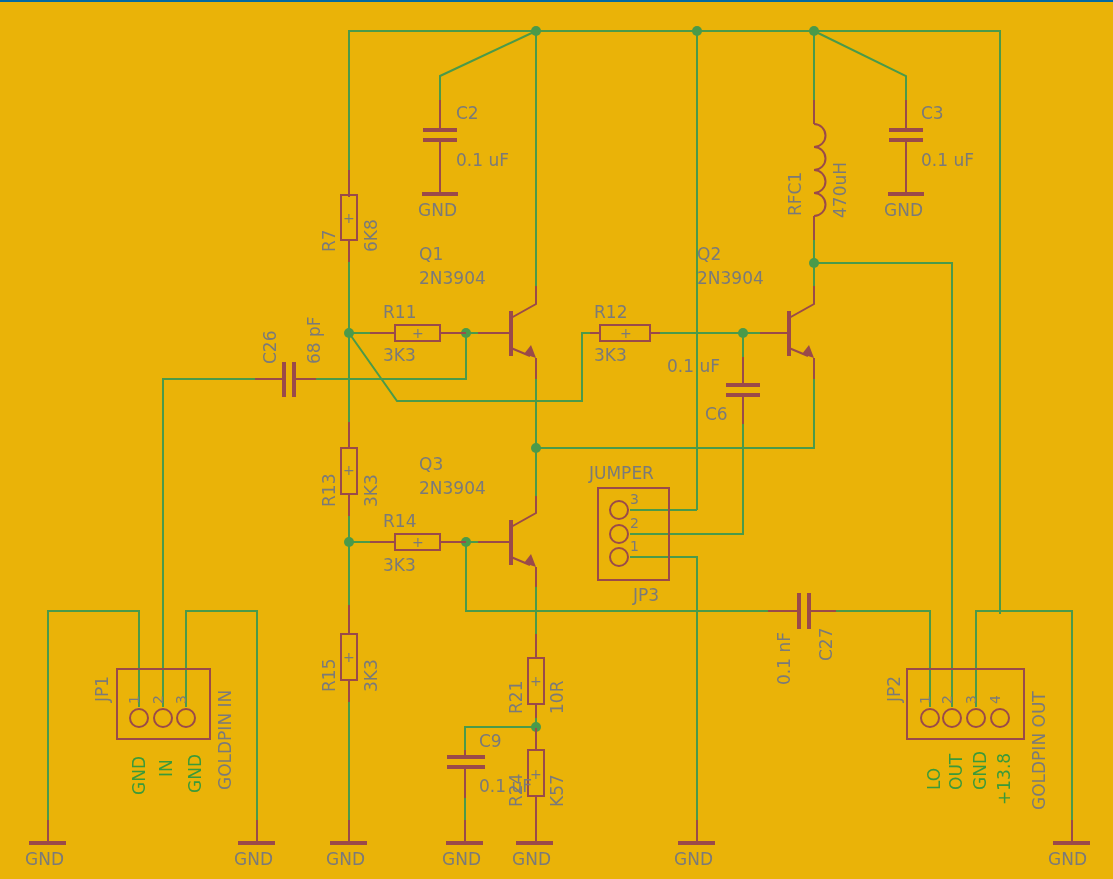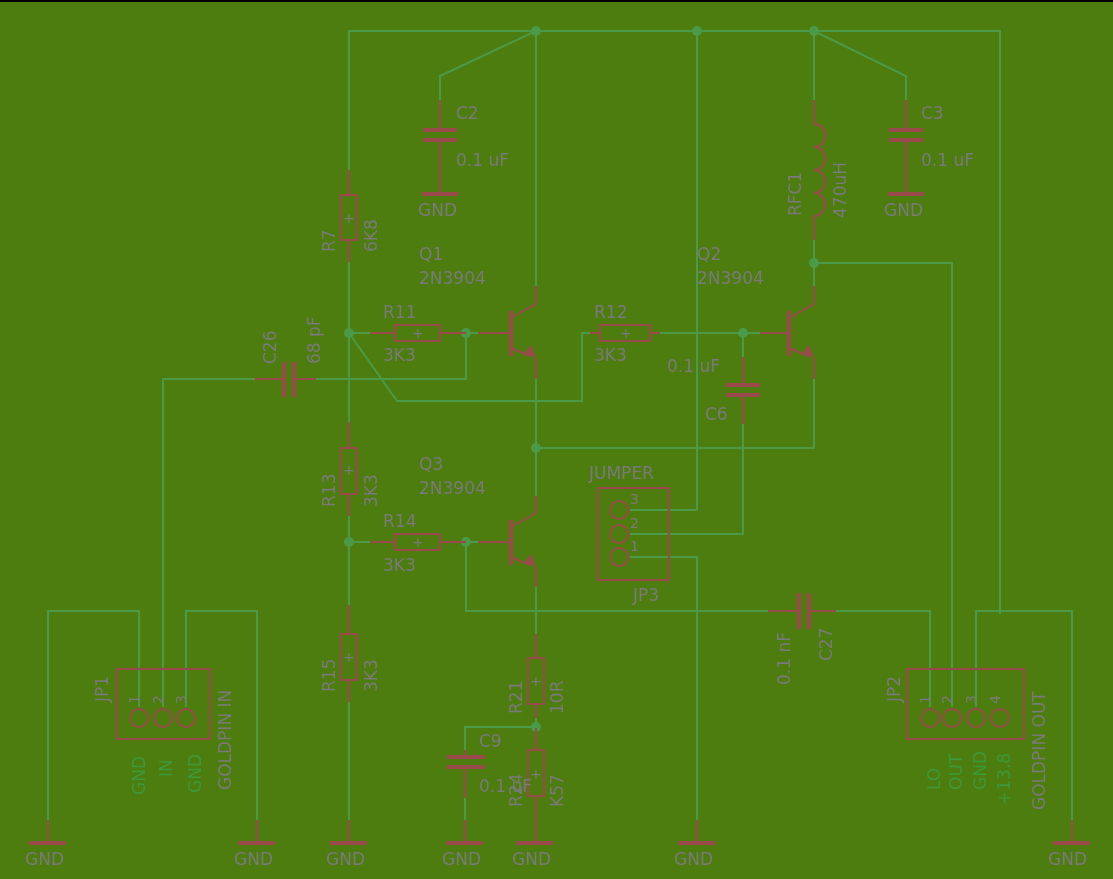--- a/index.html
+++ b/index.html
@@ -1,16 +1,16 @@
 <!DOCTYPE html>
 <html><head>
 <meta charset="utf-8">
 <style>
   html,body{margin:0;padding:0;background:#fff;}
-  #canvas{position:relative;width:1113px;height:879px;overflow:hidden;background:#4d7c0f;border-top:2px solid #000000;box-sizing:border-box;}
+  #canvas{position:relative;width:1113px;height:879px;overflow:hidden;background:#eab308;border-top:2px solid #0369a1;box-sizing:border-box;}
   svg{position:absolute;left:0;top:0;}
   .wire{stroke:#4a9a4a;stroke-width:2;fill:none;}
   .part{stroke:#9a4a4a;stroke-width:2;fill:none;}
   .partThick{stroke:#9a4a4a;stroke-width:4;fill:none;}
   .partFill{fill:#9a4a4a;stroke:none;}
   .junction{fill:#4a9a4a;}
   text{font-family:"DejaVu Sans","Liberation Sans",sans-serif;}
   .lbl{fill:#7a7a7a;font-size:17px;}
   .glbl{fill:#3a9a3a;font-size:17px;}
   .small{fill:#7a7a7a;font-size:14px;}

